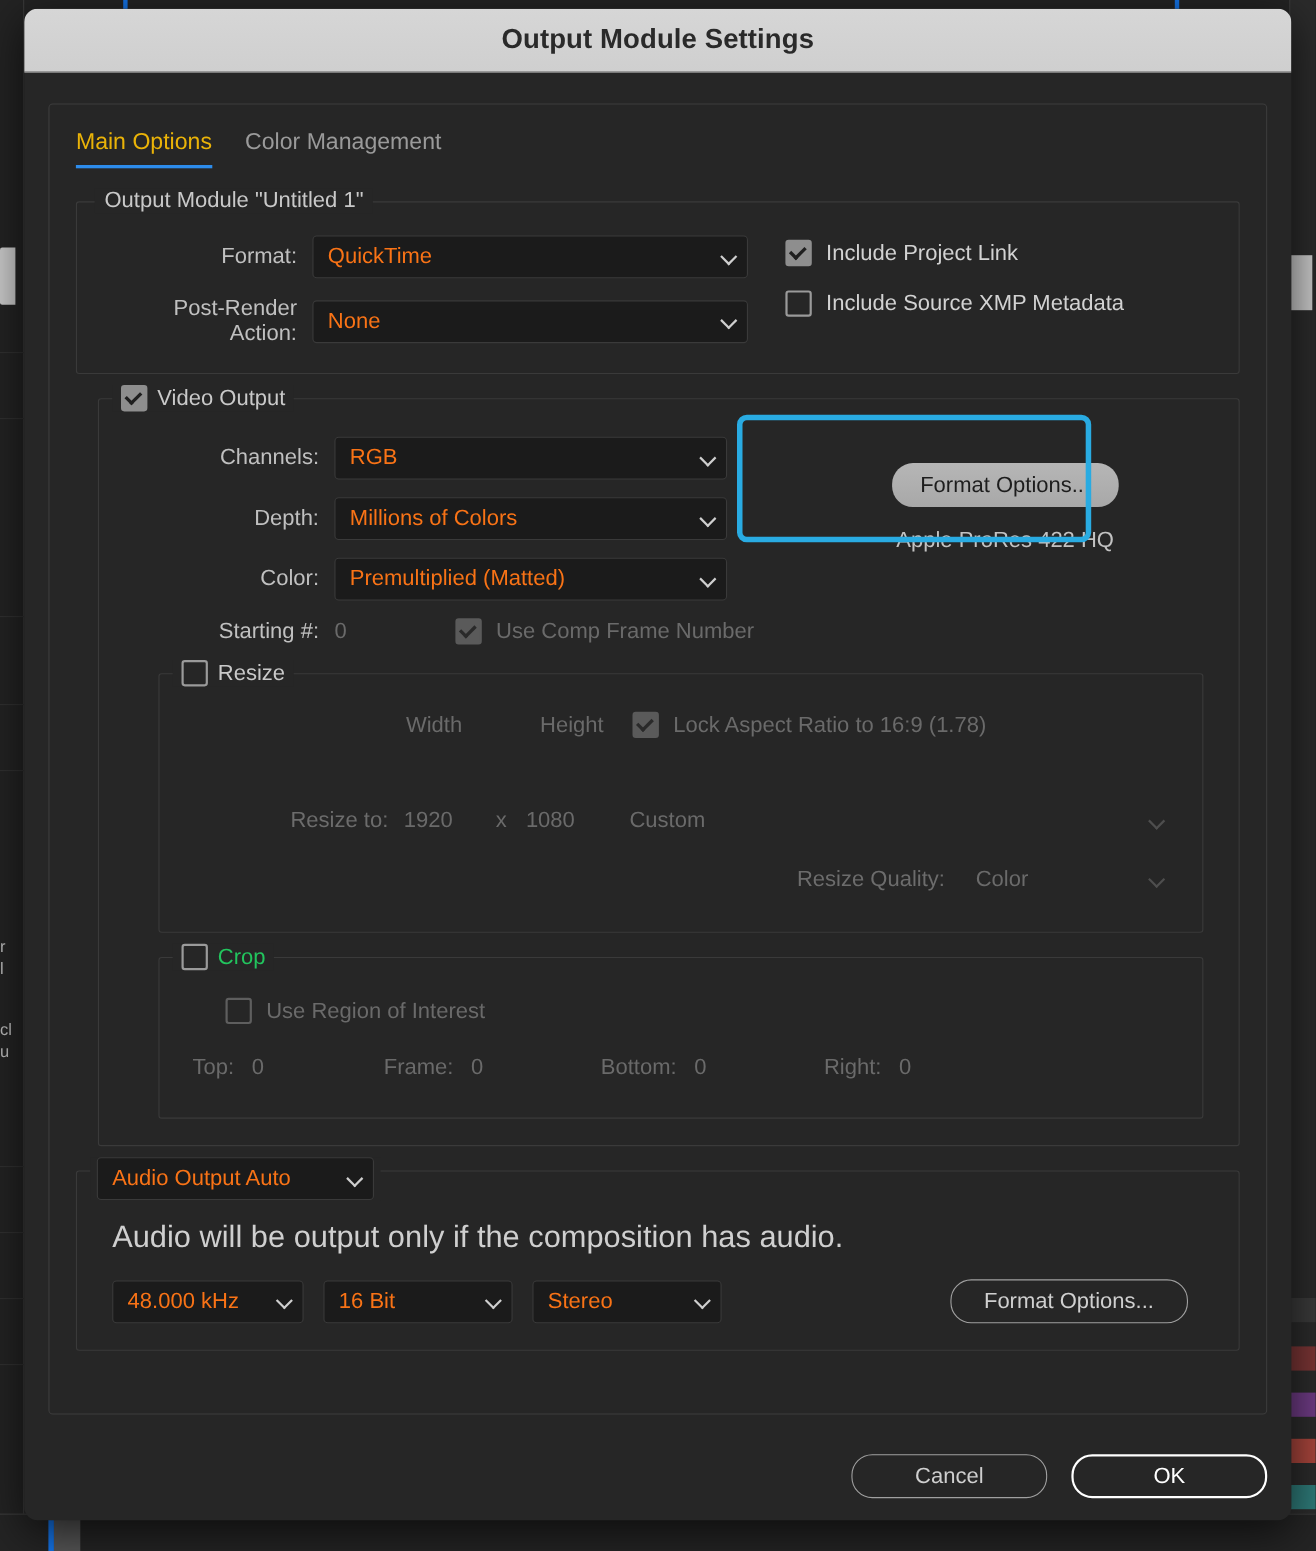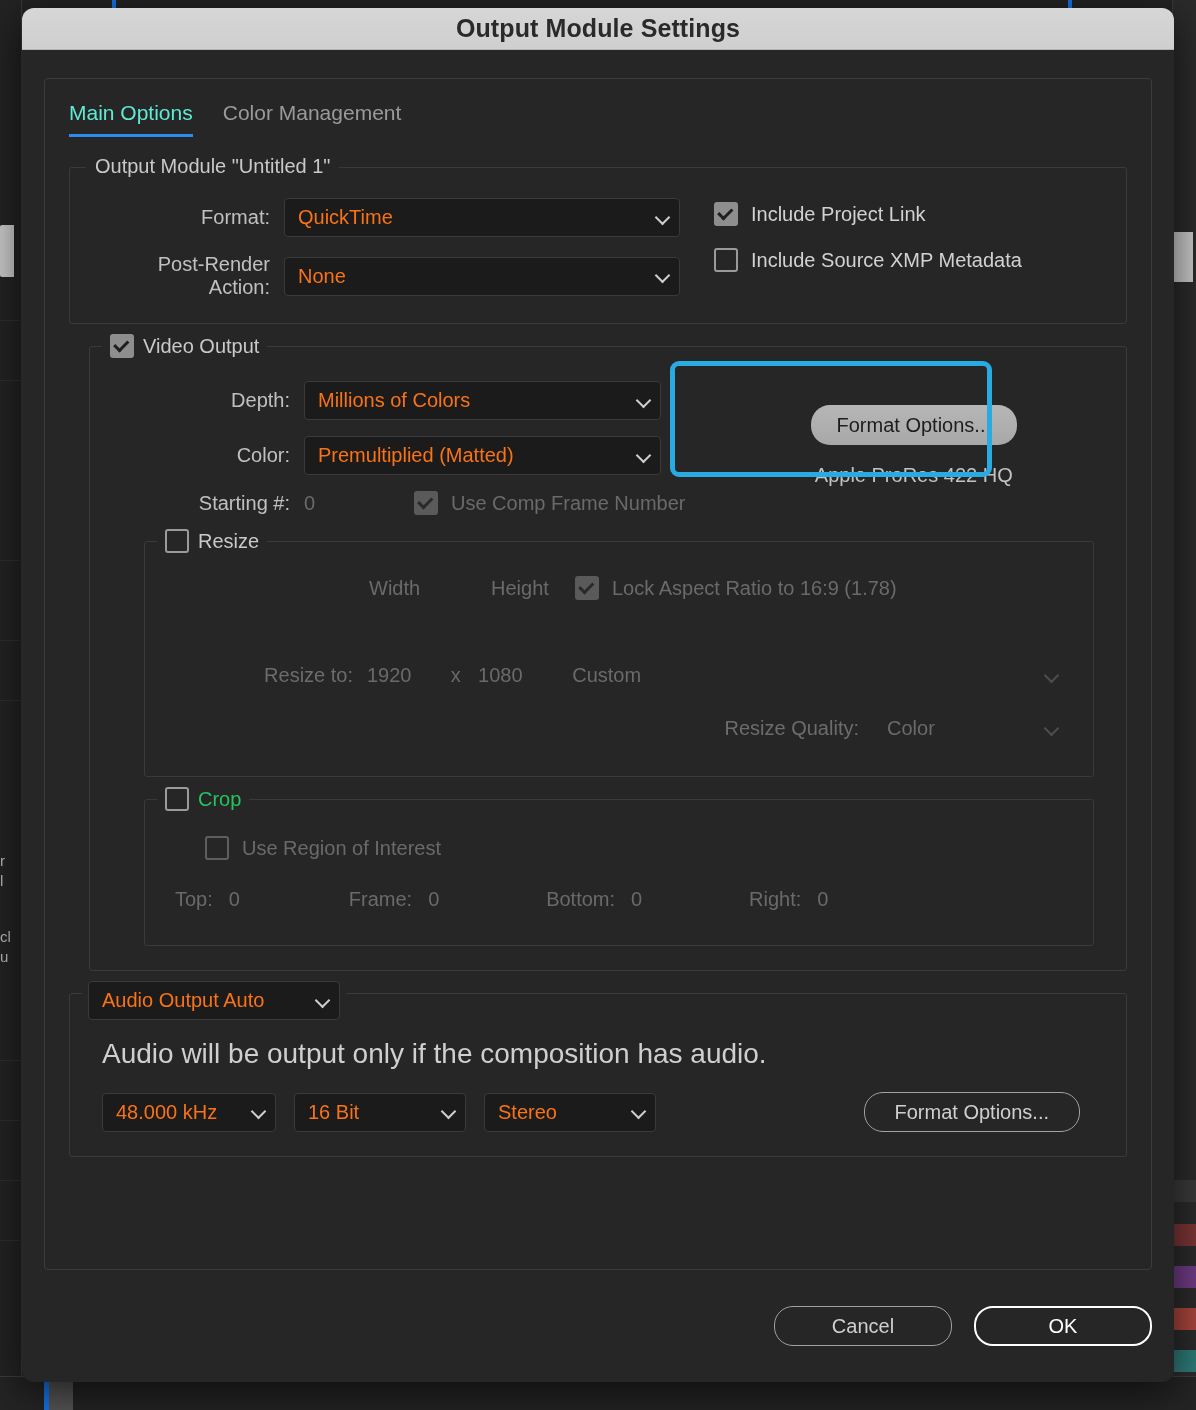--- a/index.html
+++ b/index.html
@@ -61,21 +61,21 @@
   .dialog {
     position: absolute;
     left: 22px; top: 8px;
     width: 1152px; height: 1374px;
     background: #262626;
     border-radius: 12px;
     box-shadow: 0 10px 40px rgba(0,0,0,.65);
     overflow: hidden;
   }
   .titlebar {
-    height: 42px;
+    height: 58px;
     background: linear-gradient(#d6d6d6, #cfcfcf);
     display: flex; align-items: center; justify-content: center;
     border-bottom: 1px solid #b4b4b4;
   }
   .titlebar-text {
     font-size: 25px; font-weight: bold; color: #2a2a2a;
     letter-spacing: .1px;
   }
 
   .body-area {
@@ -90,21 +90,21 @@
     padding: 22px 24px 0 24px;
     position: relative;
   }
 
   
   .tabs { display: flex; gap: 30px; align-items: flex-end; margin-bottom: 30px; }
   .tab {
     font-size: 21px; color: #9a9a9a; padding-bottom: 9px; cursor: pointer;
     border-bottom: 3px solid transparent;
   }
-  .tab.active { color: #5eead4; border-bottom-color: #2d8ceb; }
+  .tab.active { color: #eab308; border-bottom-color: #2d8ceb; }
 
   
   .group {
     position: relative;
     border: 1px solid #3a3a3a;
     border-radius: 3px;
     margin-bottom: 22px;
   }
   .group > .legend {
     position: absolute; top: -13px; left: 16px;
@@ -286,20 +286,27 @@
 
       <div class="group" style="padding:34px 24px 18px 24px;margin-left:20px;">
         <span class="legend cb">
           <span class="cbx checked"></span>
           <span>Video Output</span>
         </span>
 
         <div style="display:flex; align-items:flex-start;">
           <div style="flex:0 0 auto;">
             <div class="row">
+              <div class="lbl-right" style="width:190px">Channels:</div>
+              <div class="select" style="width:357px">
+                <span>RGB</span>
+                <span class="chev"></span>
+              </div>
+            </div>
+            <div class="row">
               <div class="lbl-right" style="width:190px">Depth:</div>
               <div class="select" style="width:357px">
                 <span>Millions of Colors</span>
                 <span class="chev"></span>
               </div>
             </div>
             <div class="row">
               <div class="lbl-right" style="width:190px">Color:</div>
               <div class="select" style="width:357px">
                 <span>Premultiplied (Matted)</span>

